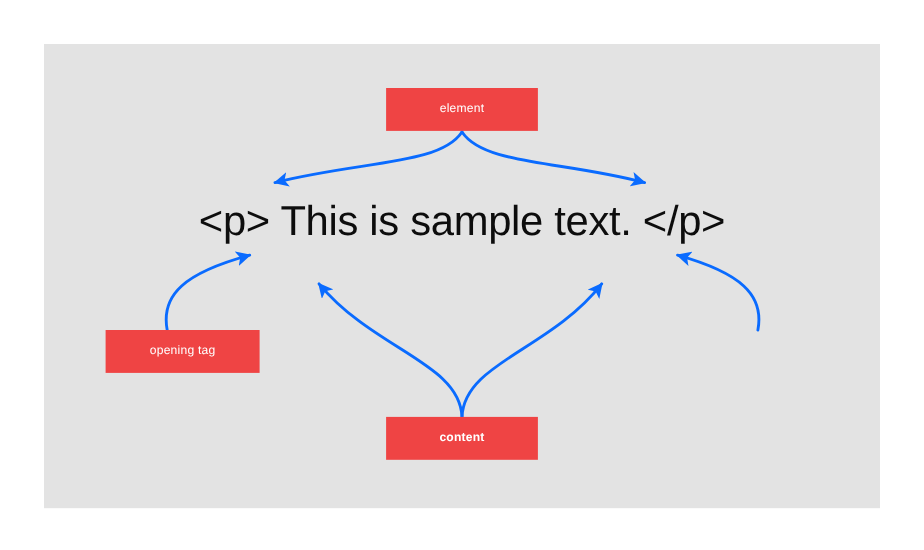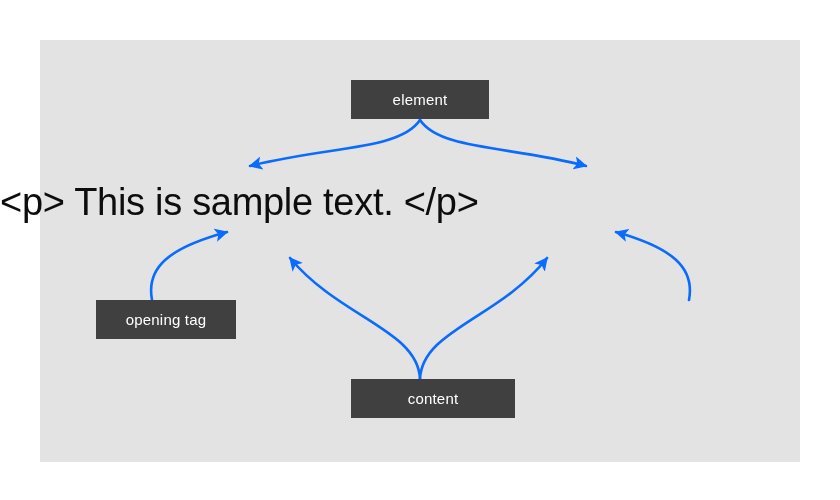--- a/index.html
+++ b/index.html
@@ -30,27 +30,27 @@
   }
   #diagram-svg {
     position: absolute;
     left: 0;
     top: 0;
     width: 840px;
     height: 500px;
   }
   .node-box {
     position: absolute;
-    background: #404040;
+    background: #ef4444;
     color: #ffffff;
     display: flex;
     align-items: center;
     justify-content: center;
     font-family: "Liberation Sans", sans-serif;
-    font-size: 15px;
+    font-size: 11px;
     font-weight: 400;
     letter-spacing: 0.2px;
     line-height: 1;
     white-space: nowrap;
   }
   #node-element {
     left: 351px;
     top: 80px;
     width: 138px;
     height: 39px;
@@ -64,28 +64,30 @@
   }
   #node-closing {
     left: 620px;
     top: 300px;
     width: 140px;
     height: 39px;
   }
   #node-content {
     left: 351px;
     top: 379px;
-    width: 164px;
+    width: 138px;
     height: 39px;
+    font-weight: bold;
   }
   #code-line {
     position: absolute;
     left: 0;
     top: 178px;
     width: 840px;
+    text-align: center;
     color: #0d0d0d;
     font-family: "Liberation Sans", sans-serif;
     font-size: 38px;
     font-weight: 400;
     letter-spacing: -0.3px;
     line-height: 48px;
     white-space: nowrap;
   }
 </style>
 </head>

